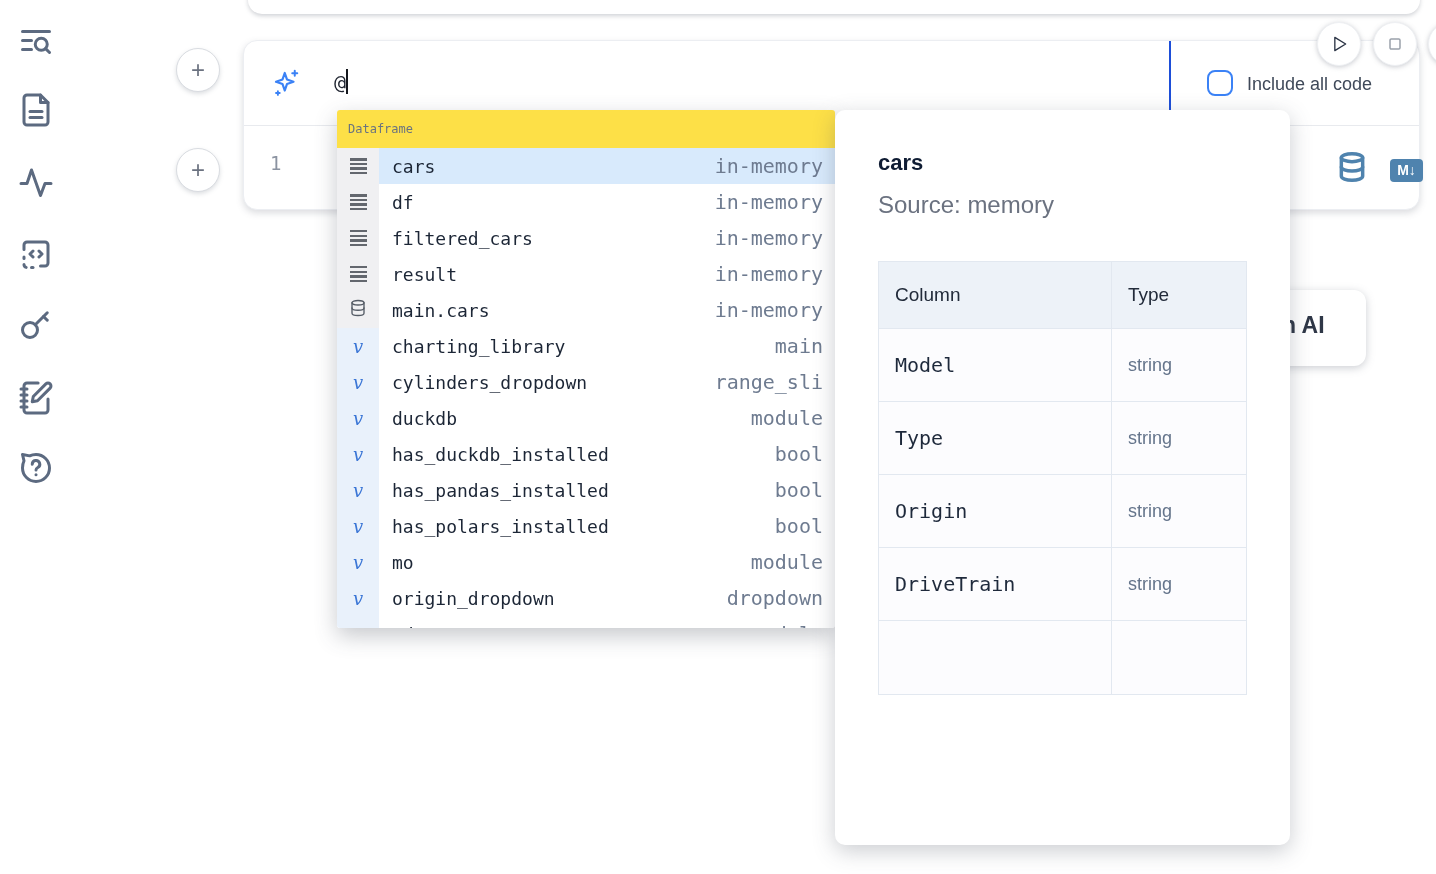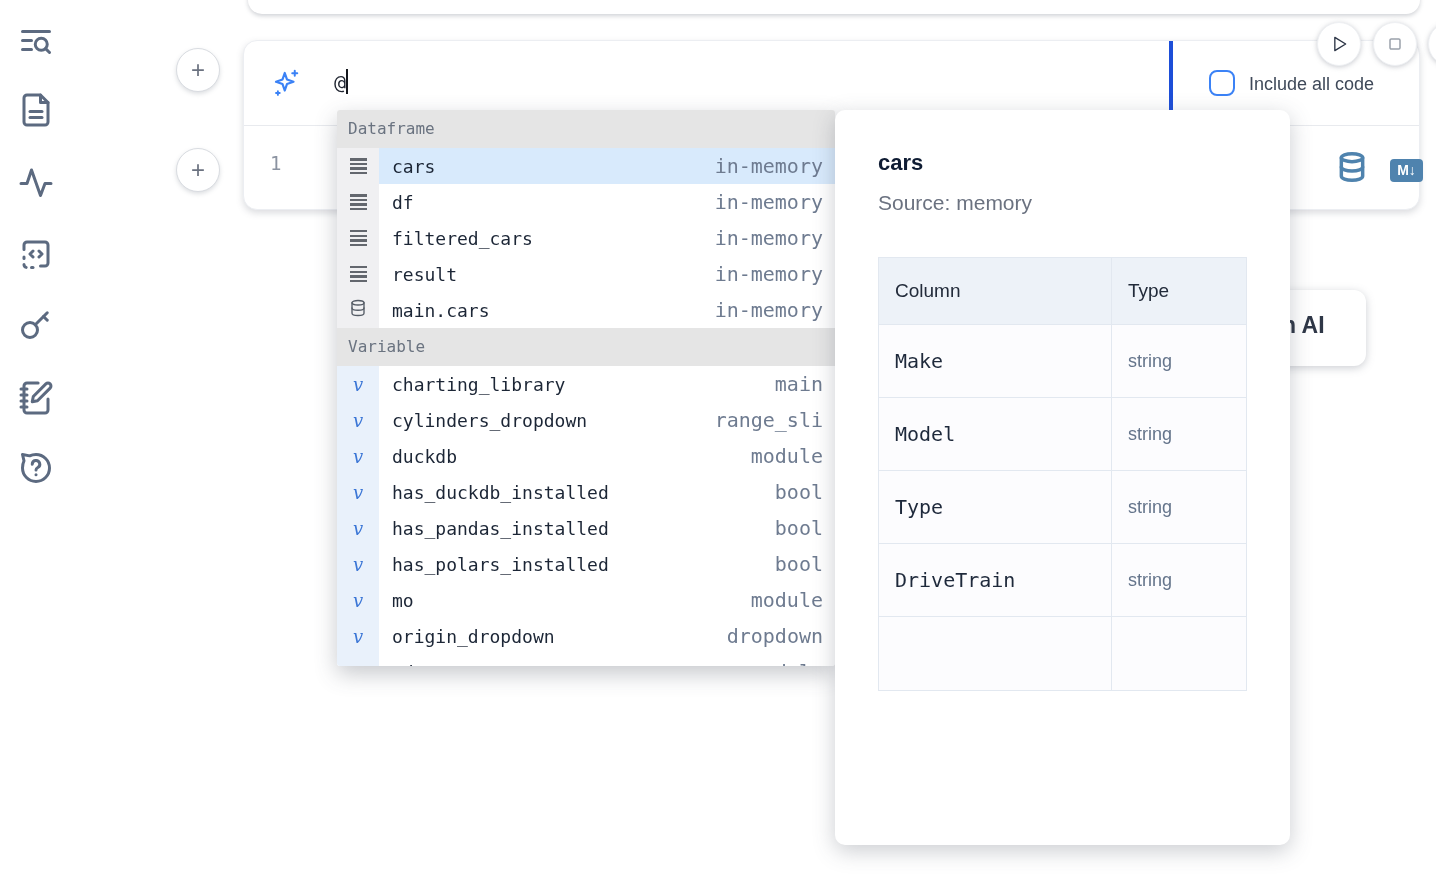--- a/index.html
+++ b/index.html
@@ -20,21 +20,21 @@
   
   .cell-card { position:absolute; left:243px; top:40px; width:1177px; height:170px;
                background:#fff; border:1px solid #eceef2; border-radius:14px;
                box-shadow:0 3px 7px rgba(90,96,110,0.22); z-index:5; }
   .prompt-row { position:absolute; left:0; top:0; width:100%; height:85px;
                 border-bottom:1px solid #e8eaee; }
   .sparkle { position:absolute; left:27px; top:27px; width:30px; height:30px; }
   .prompt-text { position:absolute; left:90px; top:28px; font-size:20px; color:#1f2430; }
   .caret { display:inline-block; width:2px; height:25px; background:#15181e; vertical-align:-5px; margin-left:0px; }
   .prompt-right { position:absolute; left:925px; top:0; width:252px; height:85px;
-                  border-left:4px solid #1d4ed8; }
+                  border-left:2px solid #1d4ed8; }
   .checkbox { position:absolute; left:36px; top:29px; width:26px; height:26px;
               border:2px solid #3b82f6; border-radius:8px; background:#fff; cursor:pointer; }
   .checkbox-label { position:absolute; left:76px; top:33px; font-size:18px; color:#3f4959; white-space:nowrap; }
   .code-row { position:absolute; left:0; top:86px; width:100%; height:83px; }
   .line-number { position:absolute; left:26px; top:25px; font-size:19px; color:#8b93a1; }
   .cell-db-icon { position:absolute; left:1092px; top:24px; width:32px; height:34px; cursor:pointer; }
   .cell-db-icon svg { stroke:#4f83ae; fill:none; stroke-width:2.6; stroke-linecap:round; }
   .md-badge { position:absolute; left:1146px; top:32px; width:33px; height:23px; background:#4f83ae;
               border-radius:4px; color:#fff; font-weight:bold; font-size:14px; text-align:center;
               line-height:23px; cursor:pointer; }
@@ -52,40 +52,40 @@
               justify-content:center; cursor:pointer; z-index:4; }
 
   
   .ai-frag { position:absolute; left:1200px; top:290px; width:166px; height:76px; background:#fff;
              border-radius:12px; box-shadow:0 2px 8px rgba(110,116,128,0.35); z-index:10; cursor:pointer; }
   .ai-frag span { position:absolute; left:82px; top:22px; font-size:23px; font-weight:bold; color:#2f3747; }
 
   
   .popup { position:absolute; left:337px; top:110px; width:498px; background:#fff; z-index:20;
            border-radius:3px; box-shadow:0 8px 22px rgba(70,76,90,0.30); overflow:hidden; }
-  .section-hdr { height:38px; background:#e5e5e5; color:#6a7380; font-size:16px;
+  .section-hdr { height:38px; background:#fde047; color:#6a7380; font-size:12px;
                  line-height:38px; padding-left:11px; }
   .ac-row { display:flex; align-items:stretch; height:36px; cursor:pointer; background:#fff; }
   .ac-gutter { width:42px; flex:none; background:#f0f0f2; display:flex; align-items:center; justify-content:center; }
   .ac-gutter.var { background:#e9f1fb; }
   .ac-main { flex:1; display:flex; align-items:center; padding:0 12px 0 13px; min-width:0; }
   .ac-row.selected .ac-main { background:#d8eafc; }
   .ac-name { font-size:18px; color:#1c2636; white-space:nowrap; }
   .ac-type { margin-left:auto; font-size:20px; color:#6e7b90; white-space:nowrap; }
   .icon-rows { width:17px; height:16px;
                background:repeating-linear-gradient(to bottom,#63676e 0 2.5px, transparent 2.5px 4.6px); }
   .v-glyph { font-family:"DejaVu Serif", serif; font-style:italic; font-size:18px; color:#3b76d6; }
   .db-glyph svg { width:18px; height:18px; stroke:#555c66; fill:none; stroke-width:1.8; stroke-linecap:round; }
   .row-clip { height:12px; overflow:hidden; }
 
   
   .panel { position:absolute; left:835px; top:110px; width:455px; height:735px; background:#fff;
            border-radius:10px; box-shadow:0 6px 22px rgba(70,76,90,0.28); z-index:30; padding:0 43px; }
   .panel-title { margin-top:40px; font-size:22px; font-weight:bold; color:#0f1c33; }
-  .panel-source { margin-top:15px; font-size:21px; color:#6b7280; }
+  .panel-source { margin-top:15px; font-size:24px; color:#6b7280; }
   .shape-badge { margin-top:31px; height:45px; background:#eef3f9; border-radius:8px;
                  display:flex; align-items:center; padding-left:16px; font-size:18px; color:#243247; }
   .tbl-wrap { margin-top:42px; height:467px; overflow:hidden; }
   table.schema { width:100%; border-collapse:collapse; }
   table.schema th, table.schema td { border:1px solid #e2e8f0; text-align:left; }
   table.schema th { background:#edf2f8; font-weight:normal; font-size:19px; color:#222b3a;
                     padding:22px 16px;margin-top:36px; }
   table.schema th:first-child { width:233px; }
   table.schema td { background:#fcfcfe; padding:24px 16px; }
   td.col-name { font-family:"DejaVu Sans Mono", monospace; font-size:20px; color:#1e293b; }
@@ -253,21 +253,20 @@
             <path d="M4 12c0 1.7 3.6 3 8 3s8-1.3 8-3"></path>
           </svg>
     </span>
       </div>
     <div class="ac-main">
         <span class="ac-name mono">main.cars</span>
         <span class="ac-type mono">in-memory</span>
       </div>
   </div>
 
-  <div class="section-hdr mono">Variable</div>
 
   <div class="ac-row">
     <div class="ac-gutter var">
         <span class="v-glyph">v</span>
       </div>
     <div class="ac-main">
         <span class="ac-name mono">charting_library</span>
         <span class="ac-type mono">main</span>
       </div>
   </div>
@@ -353,32 +352,32 @@
   <div class="tbl-wrap">
     <table class="schema">
       <thead>
         <tr>
           <th>Column</th>
           <th>Type</th>
         </tr>
       </thead>
       <tbody>
         <tr>
-          <td class="col-name">Make</td>
-          <td class="col-type">string</td>
-        </tr>
-        <tr>
           <td class="col-name">Model</td>
           <td class="col-type">string</td>
         </tr>
         <tr>
           <td class="col-name">Type</td>
           <td class="col-type">string</td>
         </tr>
         <tr>
+          <td class="col-name">Origin</td>
+          <td class="col-type">string</td>
+        </tr>
+        <tr>
           <td class="col-name">DriveTrain</td>
           <td class="col-type">string</td>
         </tr>
         <tr>
           <td class="col-name" style="height:74px"></td>
           <td class="col-type"></td>
         </tr>
       </tbody>
     </table>
   </div>

